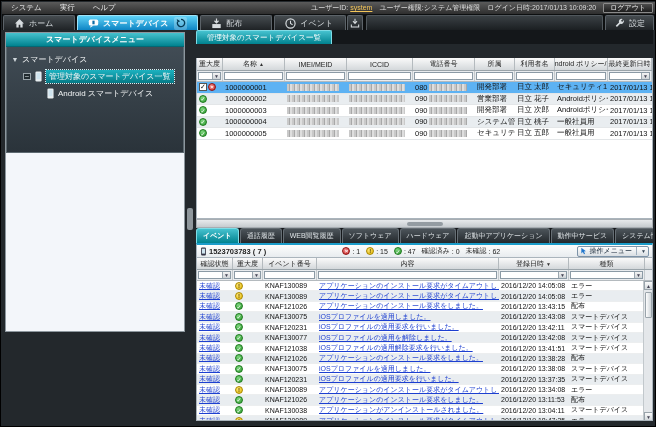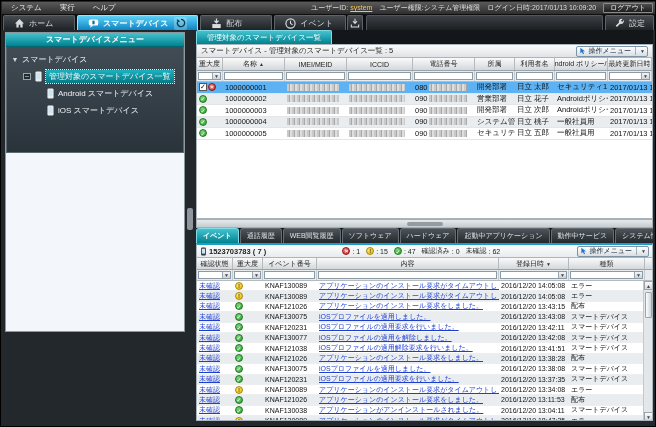--- a/index.html
+++ b/index.html
@@ -210,47 +210,28 @@
           <span class="tree-label">管理対象のスマートデバイス一覧</span>
         </div>
         <div class="tree-item" style="padding-left: 28px;">
           <span class="expander"></span>
           <span class="tree-ic"><svg viewBox="0 0 10 12">
               <rect x="1.6" y=".4" width="6.8" height="11.2" rx="1.4"></rect>
               <rect x="2.8" y="2" width="4.4" height="7" fill="#cfe4ef"></rect>
             </svg></span>
           <span class="tree-label">Android スマートデバイス</span>
         </div>
-        <div class="tree-item" style="padding-left: 28px;">
-          <span class="expander"></span>
-          <span class="tree-ic"><svg viewBox="0 0 10 12">
-              <rect x="1.6" y=".4" width="6.8" height="11.2" rx="1.4"></rect>
-              <rect x="2.8" y="2" width="4.4" height="7" fill="#cfe4ef"></rect>
-            </svg></span>
-          <span class="tree-label">iOS スマートデバイス</span>
-        </div>
       </div>
   </div>
   <div class="vsplit">
     <div class="vsplit-handle"></div>
   </div>
 
   <div class="panel-tabstrip-top">
     <div class="panel-tab">管理対象のスマートデバイス一覧</div>
-  </div>
-  <div class="toolbar">
-    <span>スマートデバイス - 管理対象のスマートデバイス一覧 : 5</span>
-    <div class="action-btn">
-      <span class="small-ic"><svg viewBox="0 0 12 12">
-            <path d="M2 1l7 5.2-3.1.5 1.7 3.4-1.6.8-1.7-3.5L2 9.6Z"></path>
-          </svg></span>
-      <span>操作メニュー</span>
-      <span class="sep"></span>
-        <span class="dd">▼</span>
-    </div>
   </div>
   <div class="device-grid">
     <div class="grid-header">
         <div class="gh-cell" style="width: 26px; flex: 0 0 26px;">
           <span>重大度</span>
         </div>
         <div class="gh-cell" style="width: 62px; flex: 0 0 62px;">
           <span>名称</span>
           <span class="sort-arrow">▲</span>
         </div>

